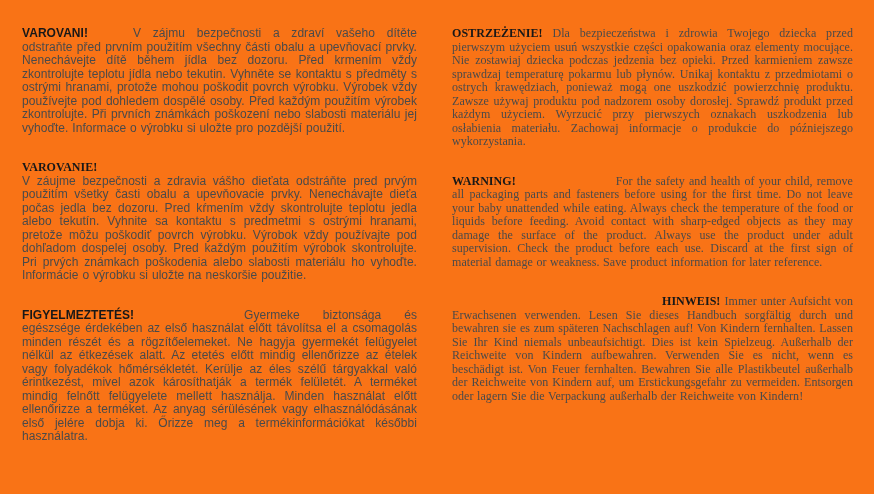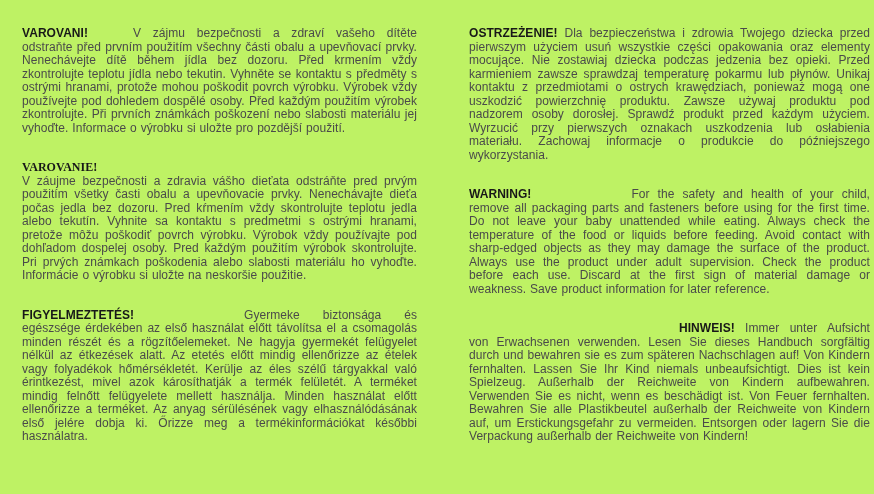--- a/index.html
+++ b/index.html
@@ -7,28 +7,28 @@
     width: 874px;
     height: 494px;
     background: #ffffff;
     overflow: hidden;
     position: relative;
     font-family: "Liberation Sans", "DejaVu Sans", sans-serif;
   }
   .page {
     position: absolute;
     inset: 0;
-    background: #bef264;
+    background: #f97316;
   }
   .col {
     position: absolute;
     top: 27px;
   }
   .col-left  { left: 22px;  width: 395px; }
-  .col-right { left: 469px; width: 401px; }
+  .col-right { left: 452px; width: 401px; font-family: Liberation Serif, serif; }
   .sec {
     margin: 0 0 26px 0;
     text-align: justify;
     font-size: 12px;
     line-height: 13.5px;
     color: #4a4a4a;
     letter-spacing: 0.05px;
     word-spacing: 0.5px;
   }
   .hd {

